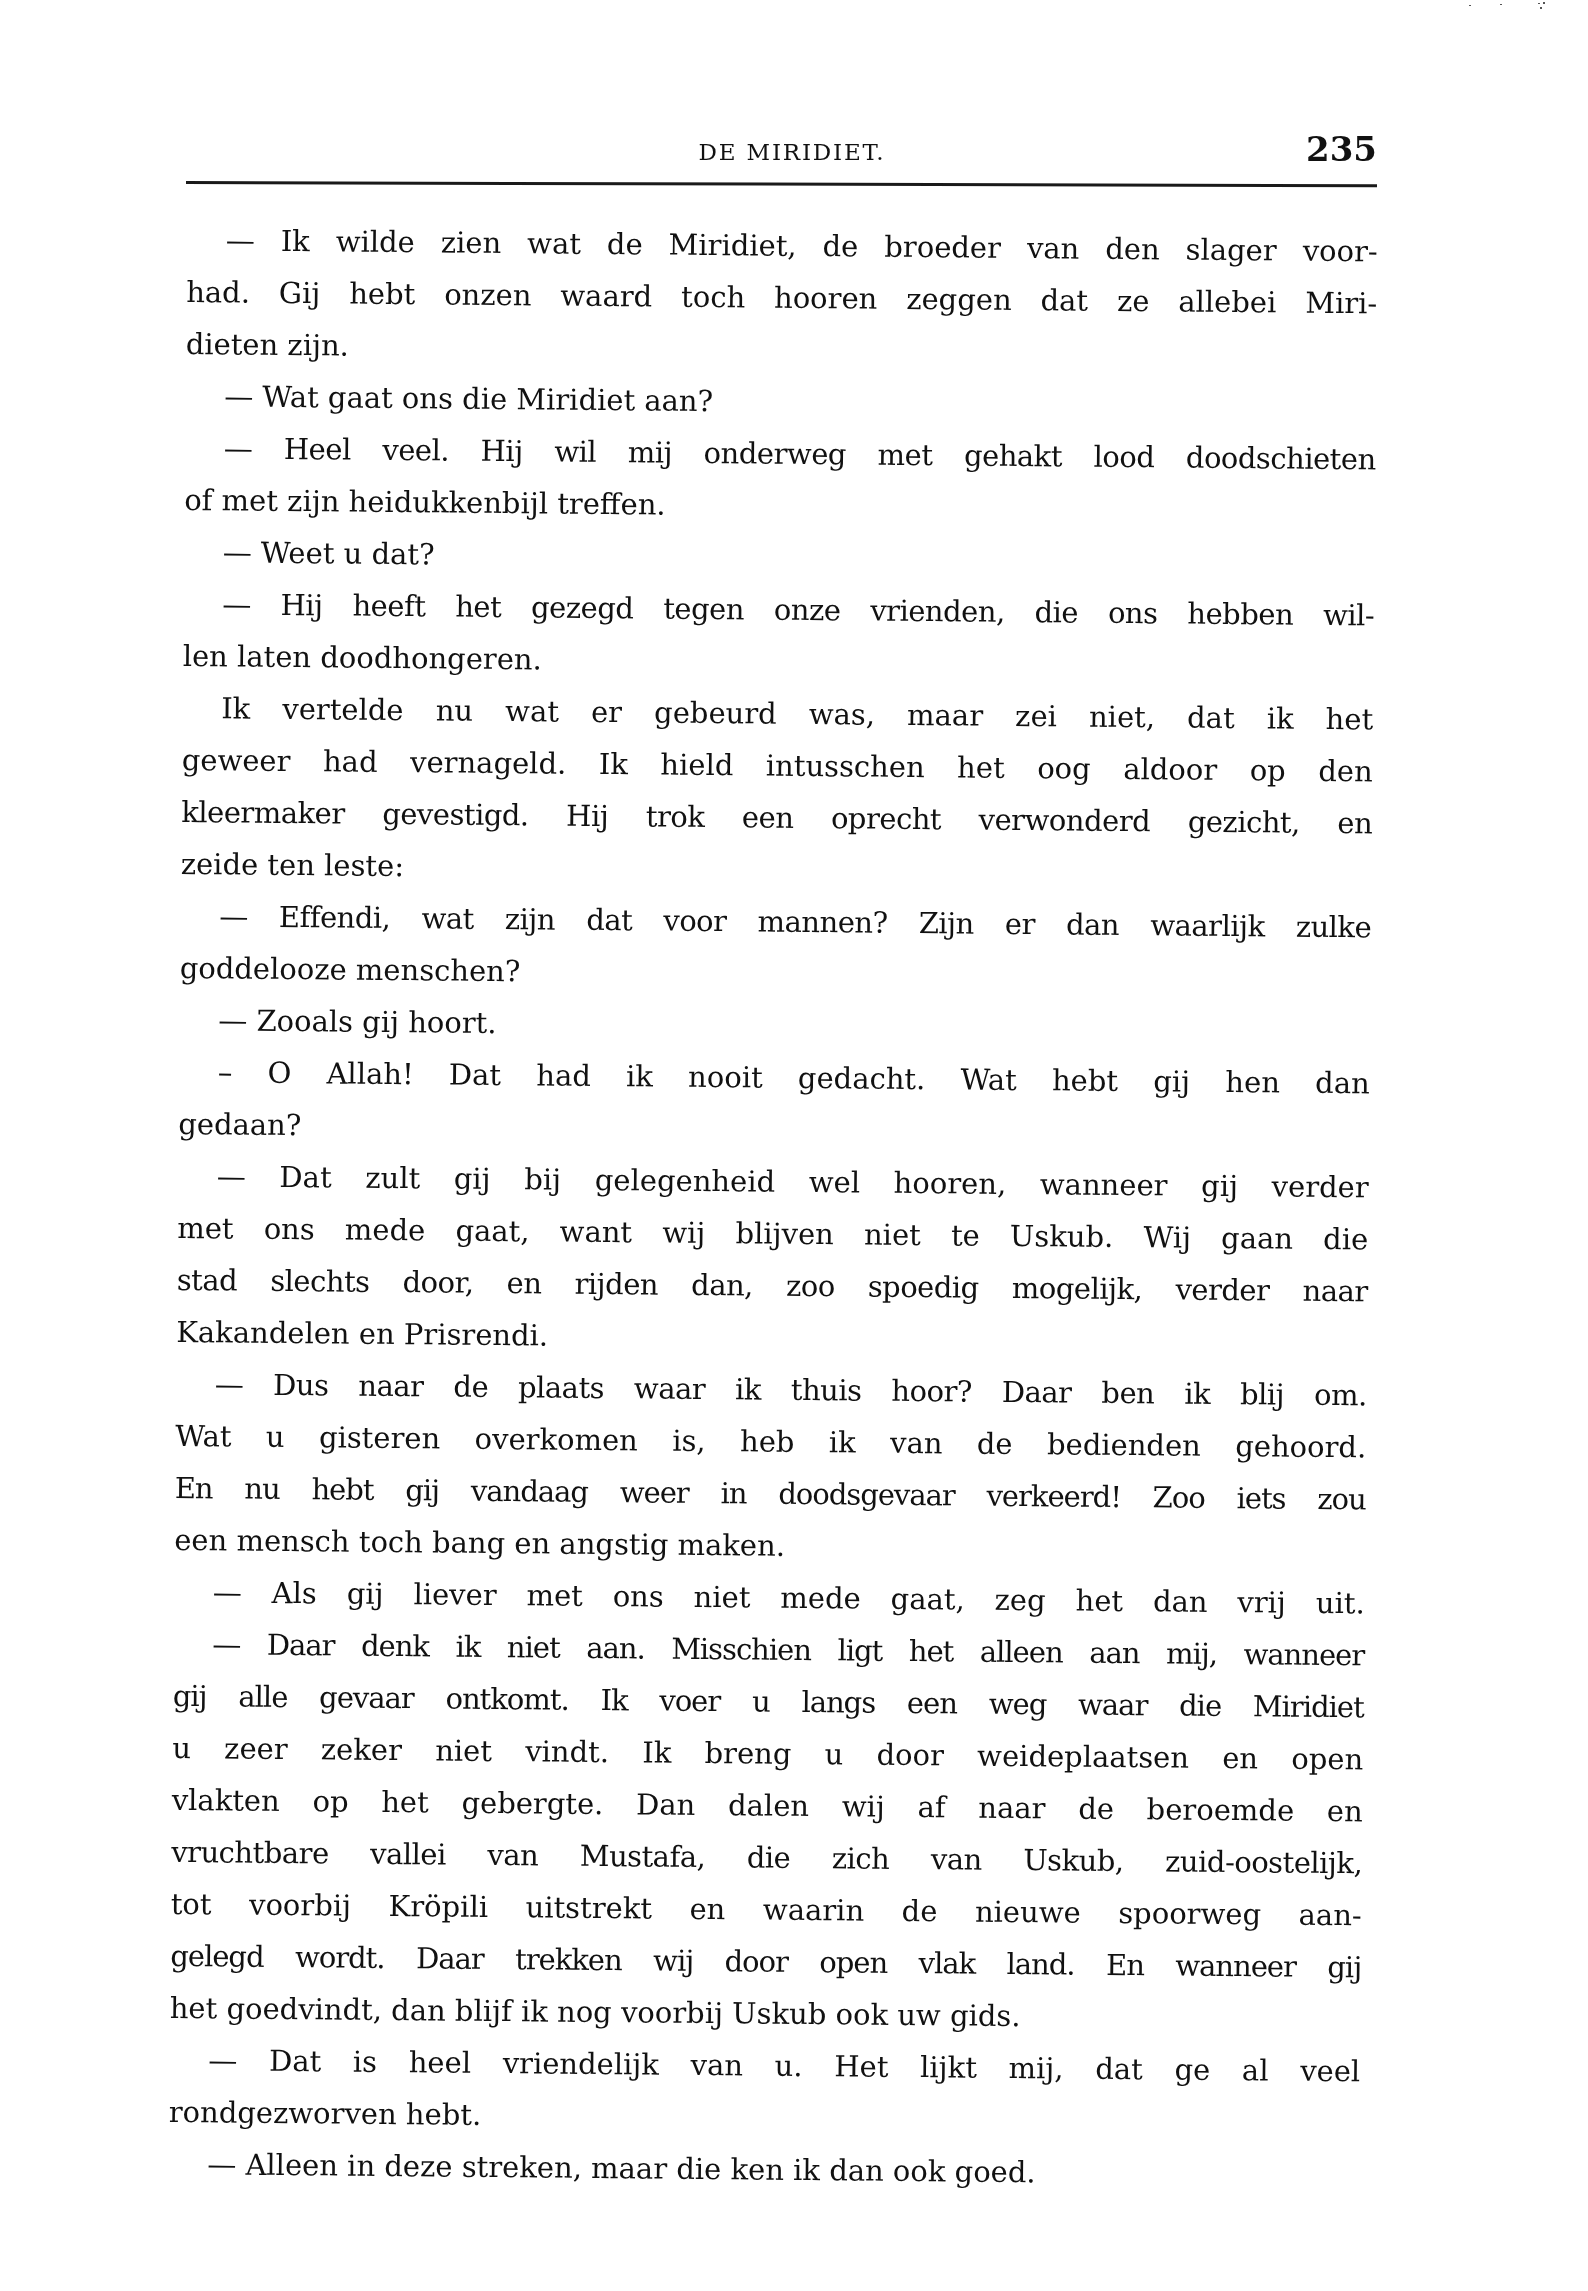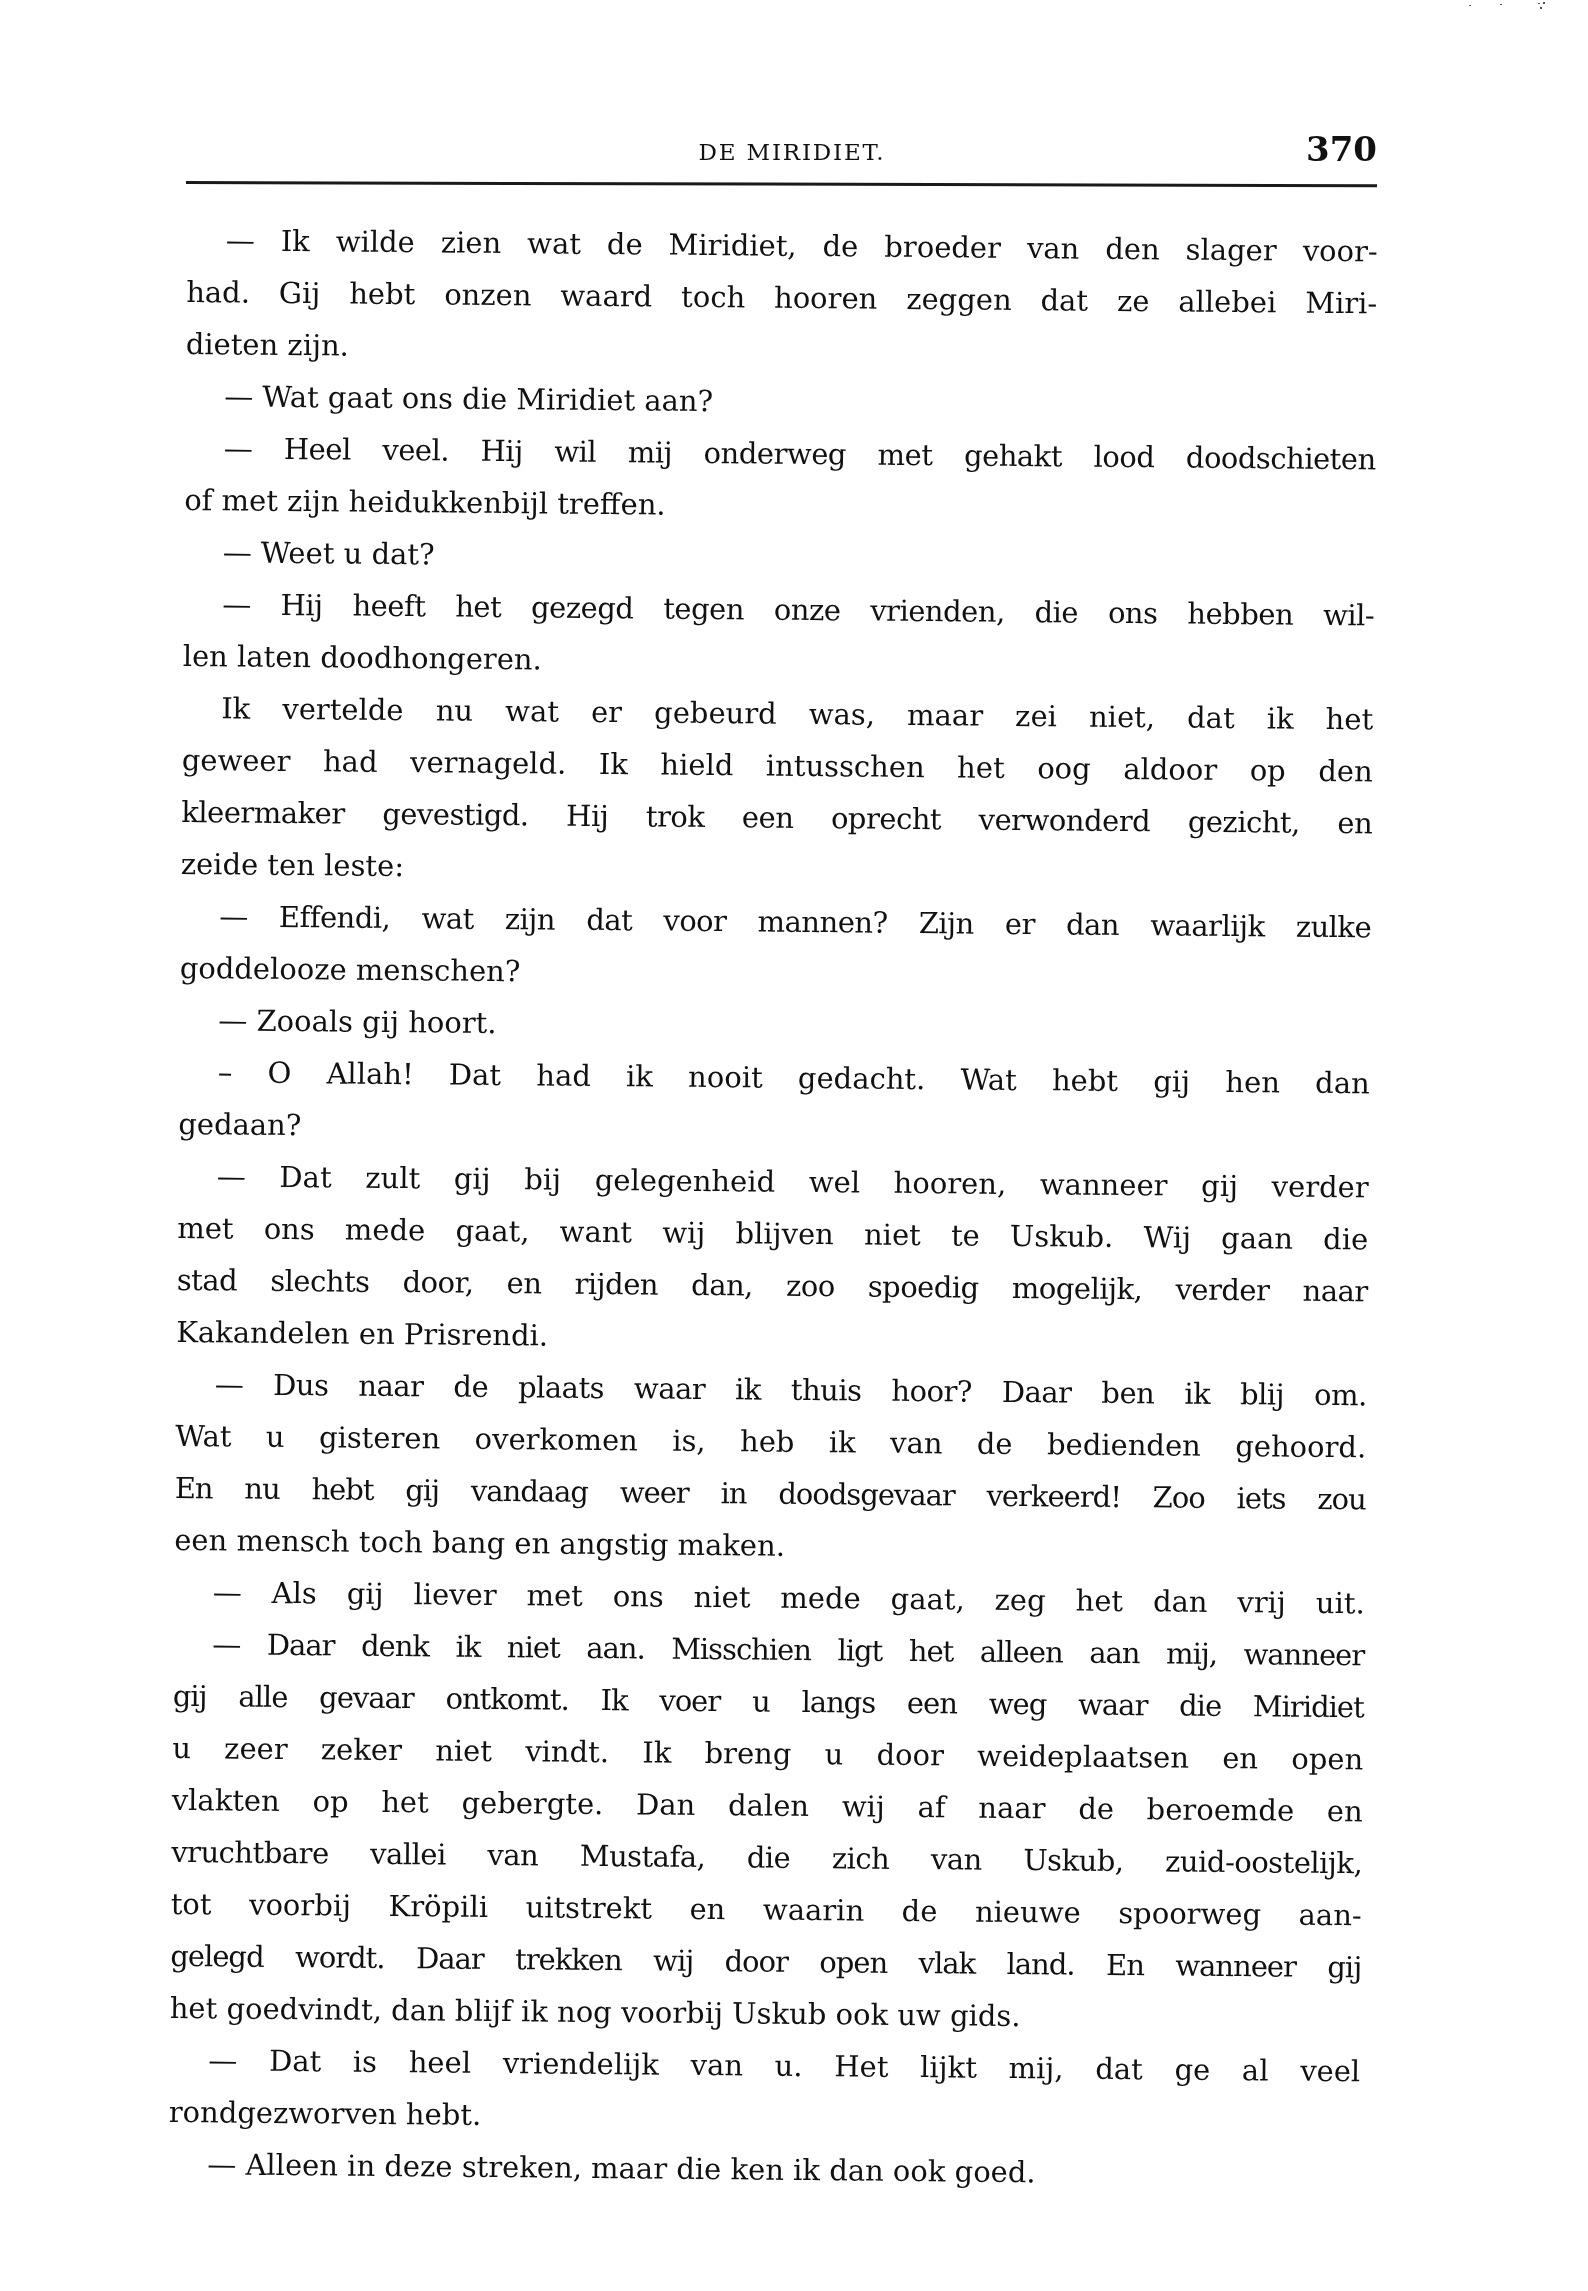--- a/index.html
+++ b/index.html
@@ -97,21 +97,21 @@
     background: #555;
   }
 </style>
 </head>
 <body>
 
 <div class="page">
 
   <div class="running-head">
     <div class="running-title">DE MIRIDIET.</div>
-    <div class="page-number">370</div>
+    <div class="page-number">235</div>
   </div>
 
   <div class="head-rule"></div>
 
   <div class="body-text">
     <div class="line indent">— Ik wilde zien wat de Miridiet, de broeder van den slager voor-</div>
     <div class="line">had. Gij hebt onzen waard toch hooren zeggen dat ze allebei Miri-</div>
     <div class="line last">dieten zijn.</div>
     <div class="line indent last">— Wat gaat ons die Miridiet aan?</div>
     <div class="line indent tight">— Heel veel. Hij wil mij onderweg met gehakt lood doodschieten</div>

